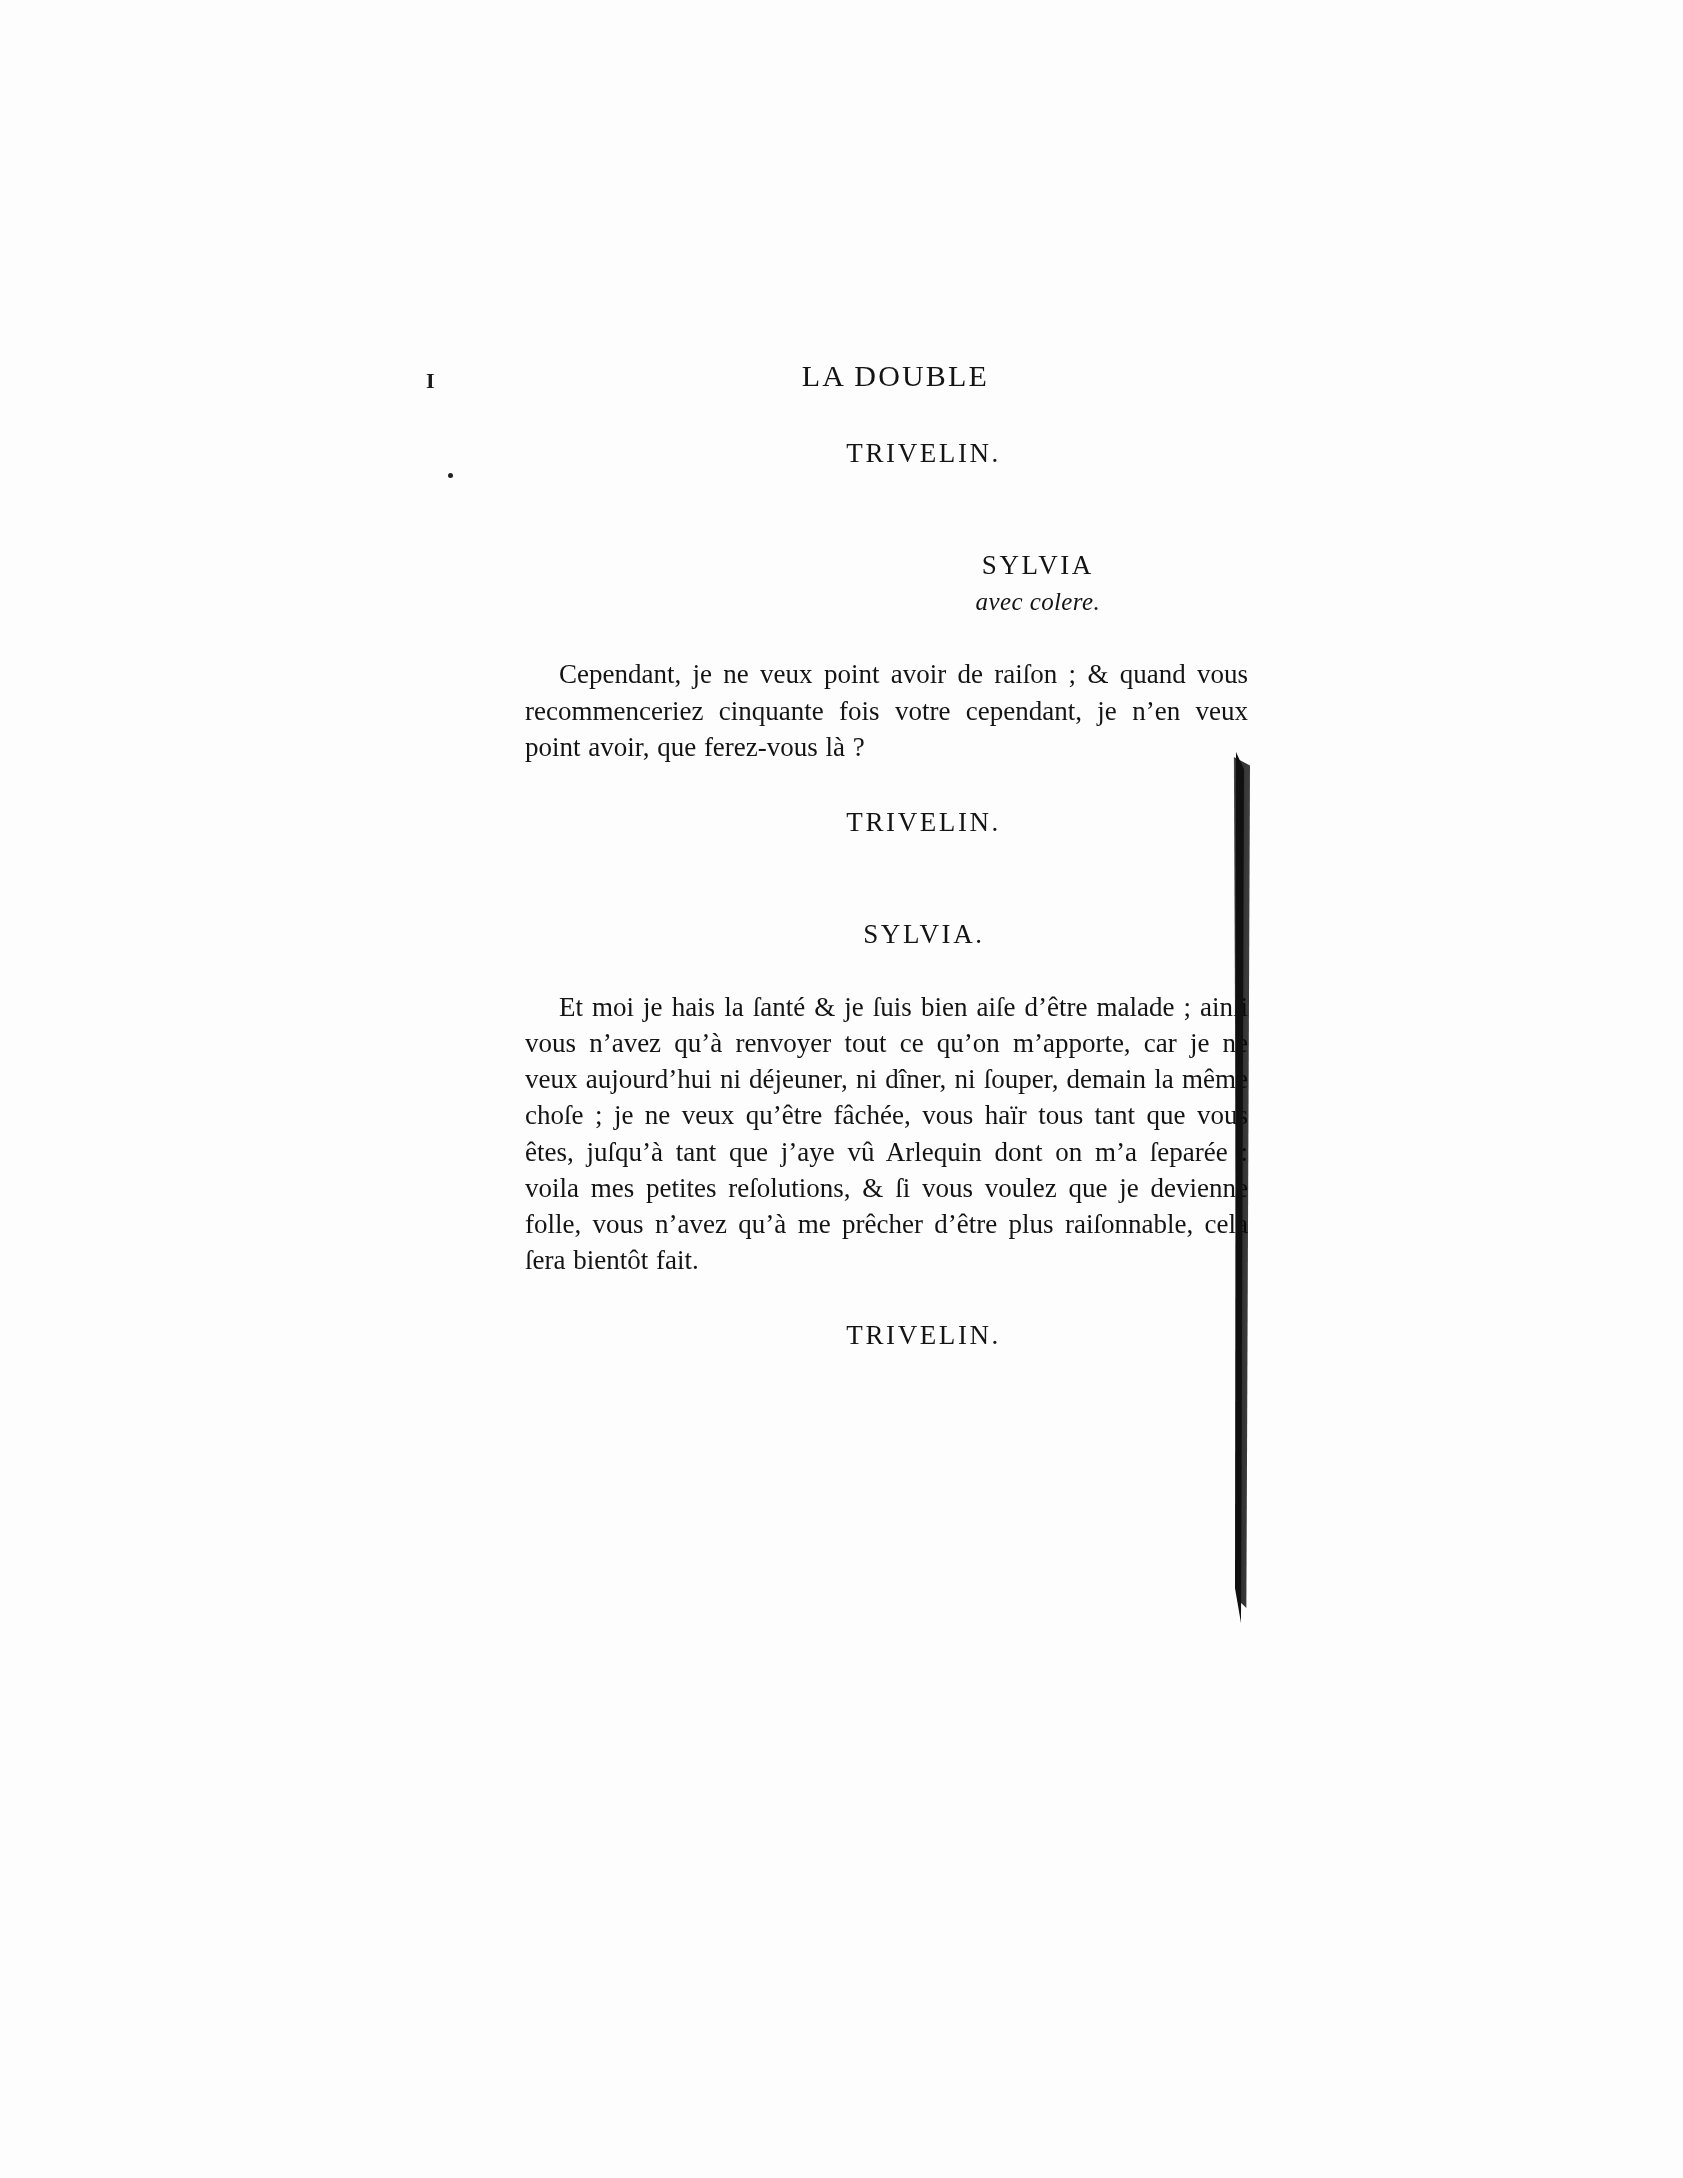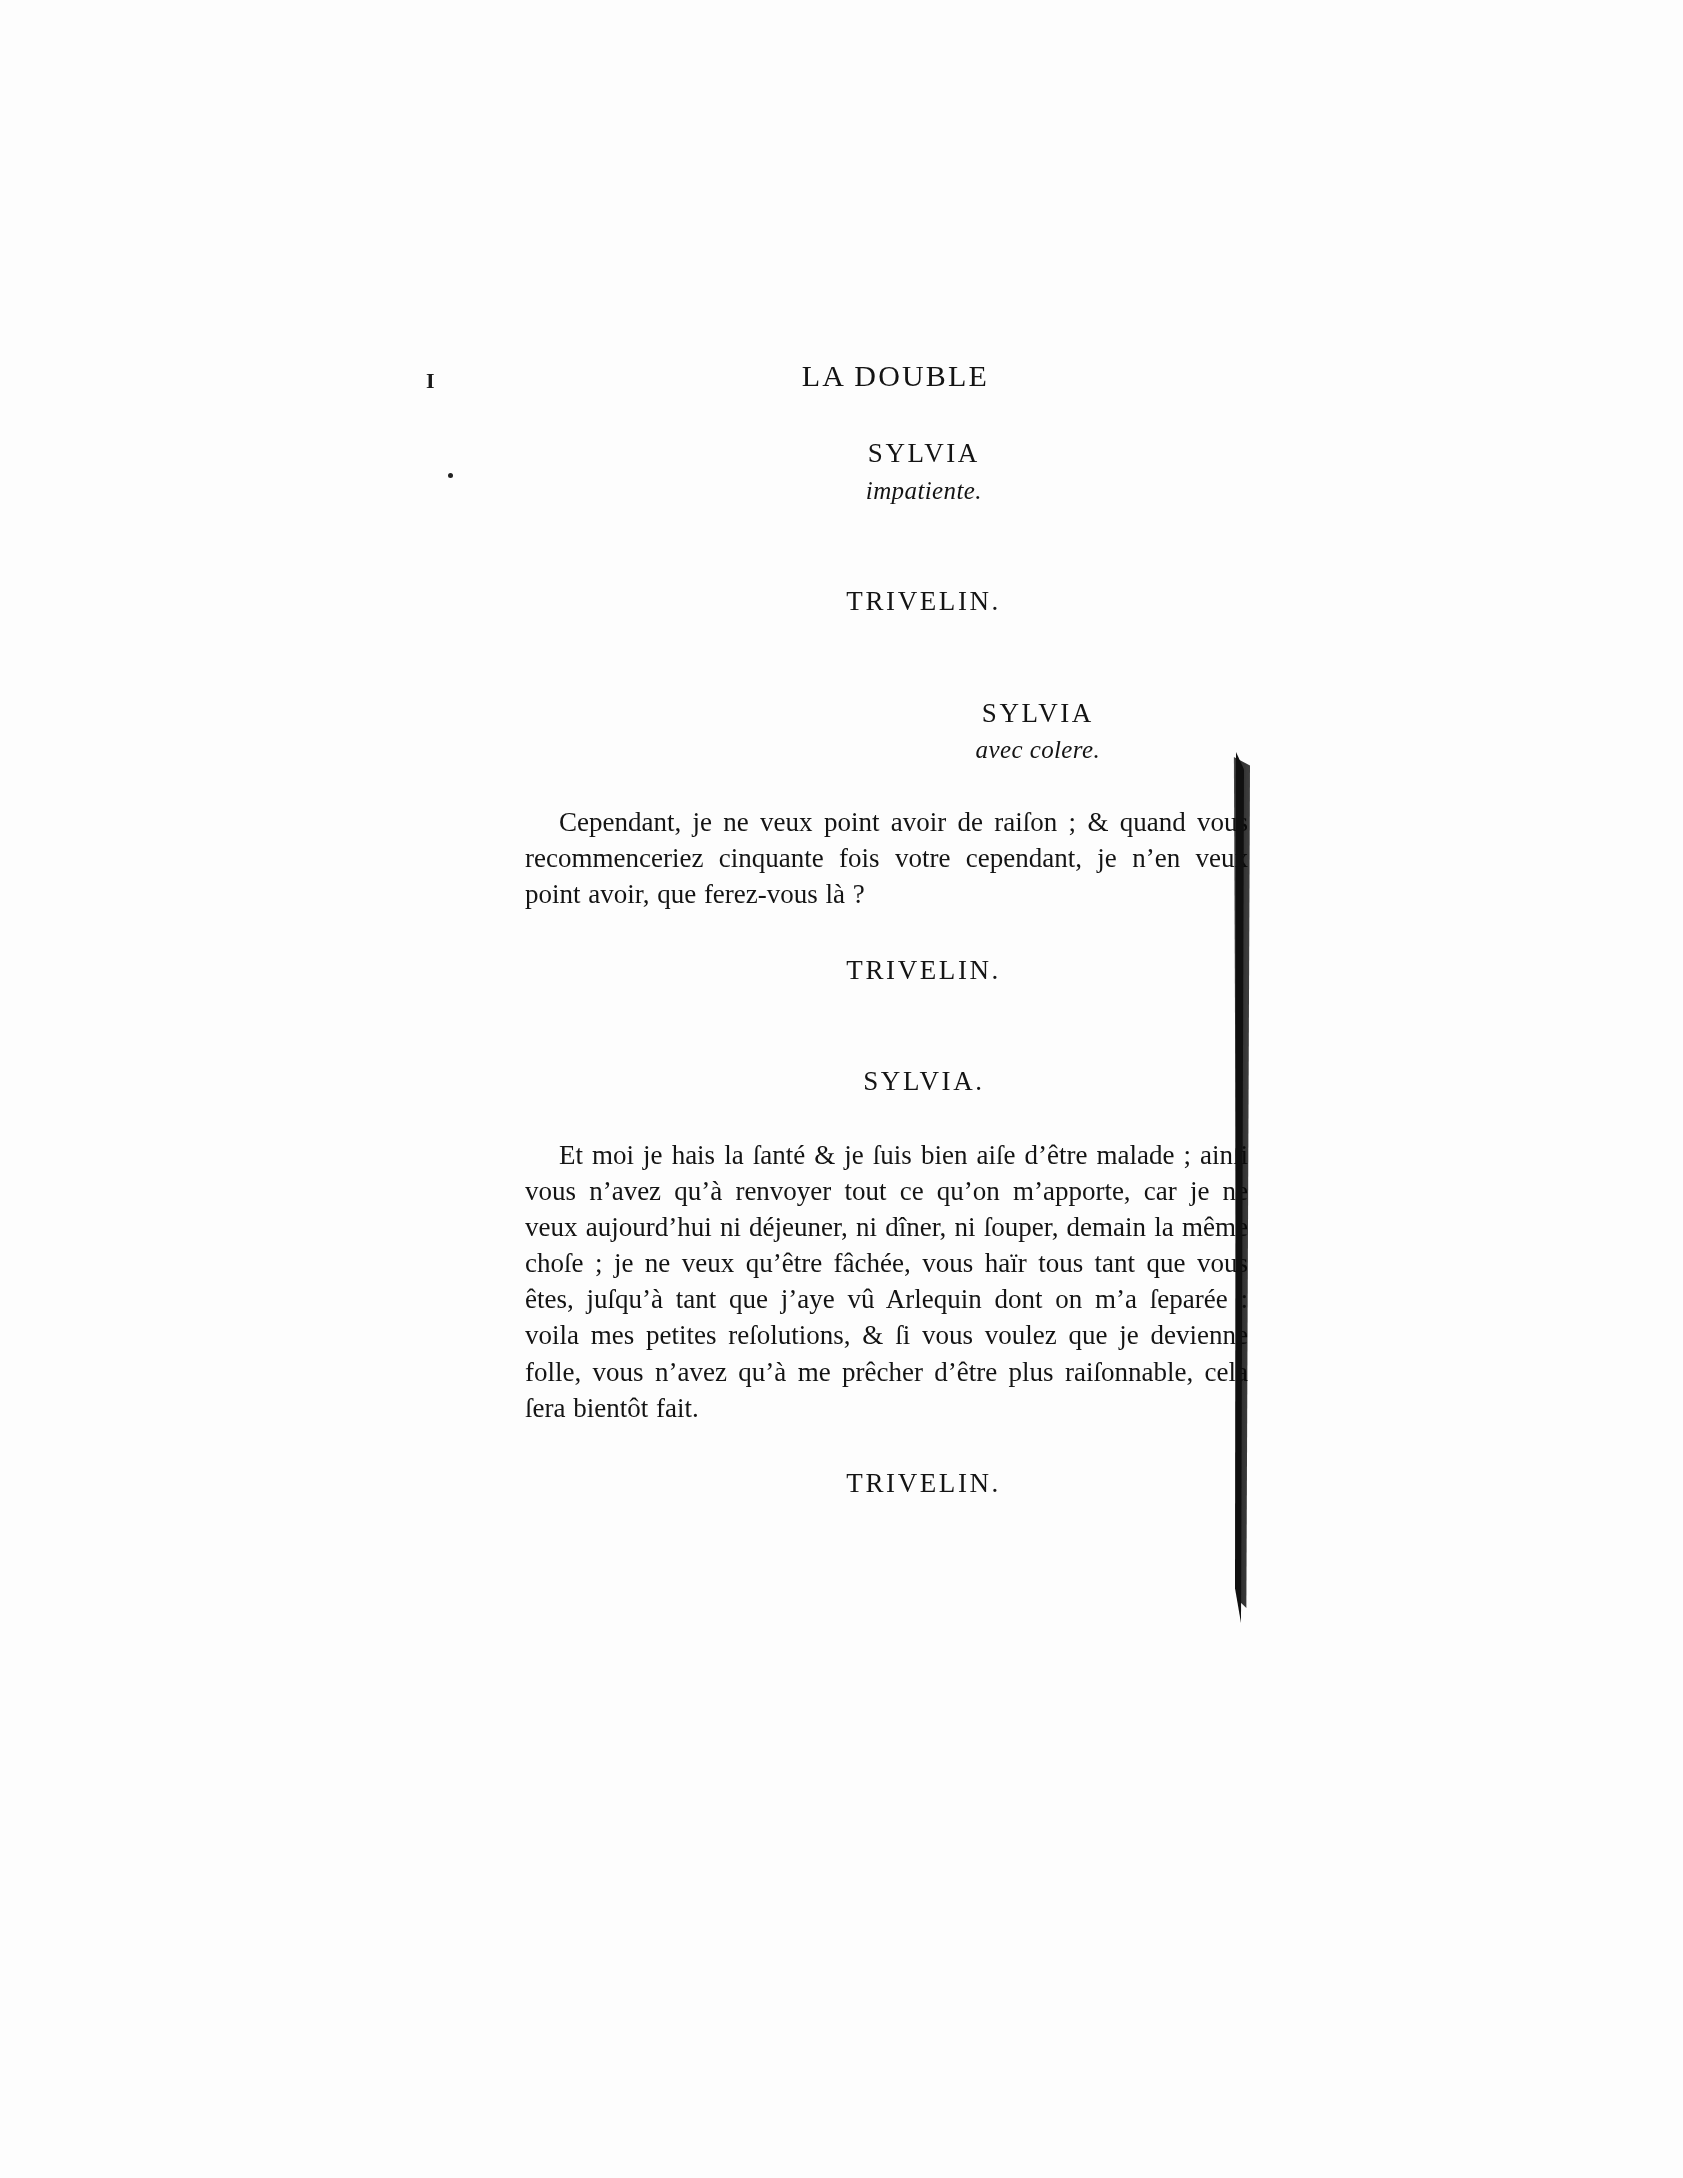--- a/index.html
+++ b/index.html
@@ -125,24 +125,20 @@
 <div class="page">
   <div class="scan">
 
     <div class="sig-mark">I</div>
     <div class="stray-dot"></div>
 
     <div class="col">
 
       <div class="running-head">LA DOUBLE</div>
 
-      <div class="speaker">
-        <span>SYLVIA</span>
-        <span class="dir">impatiente.</span>
-      </div>
 
 
       <div class="speaker">
         <span>TRIVELIN.</span>
       </div>
 
 
       <div class="speaker indent-left">
         <span>SYLVIA</span>
         <span class="dir">avec colere.</span>

